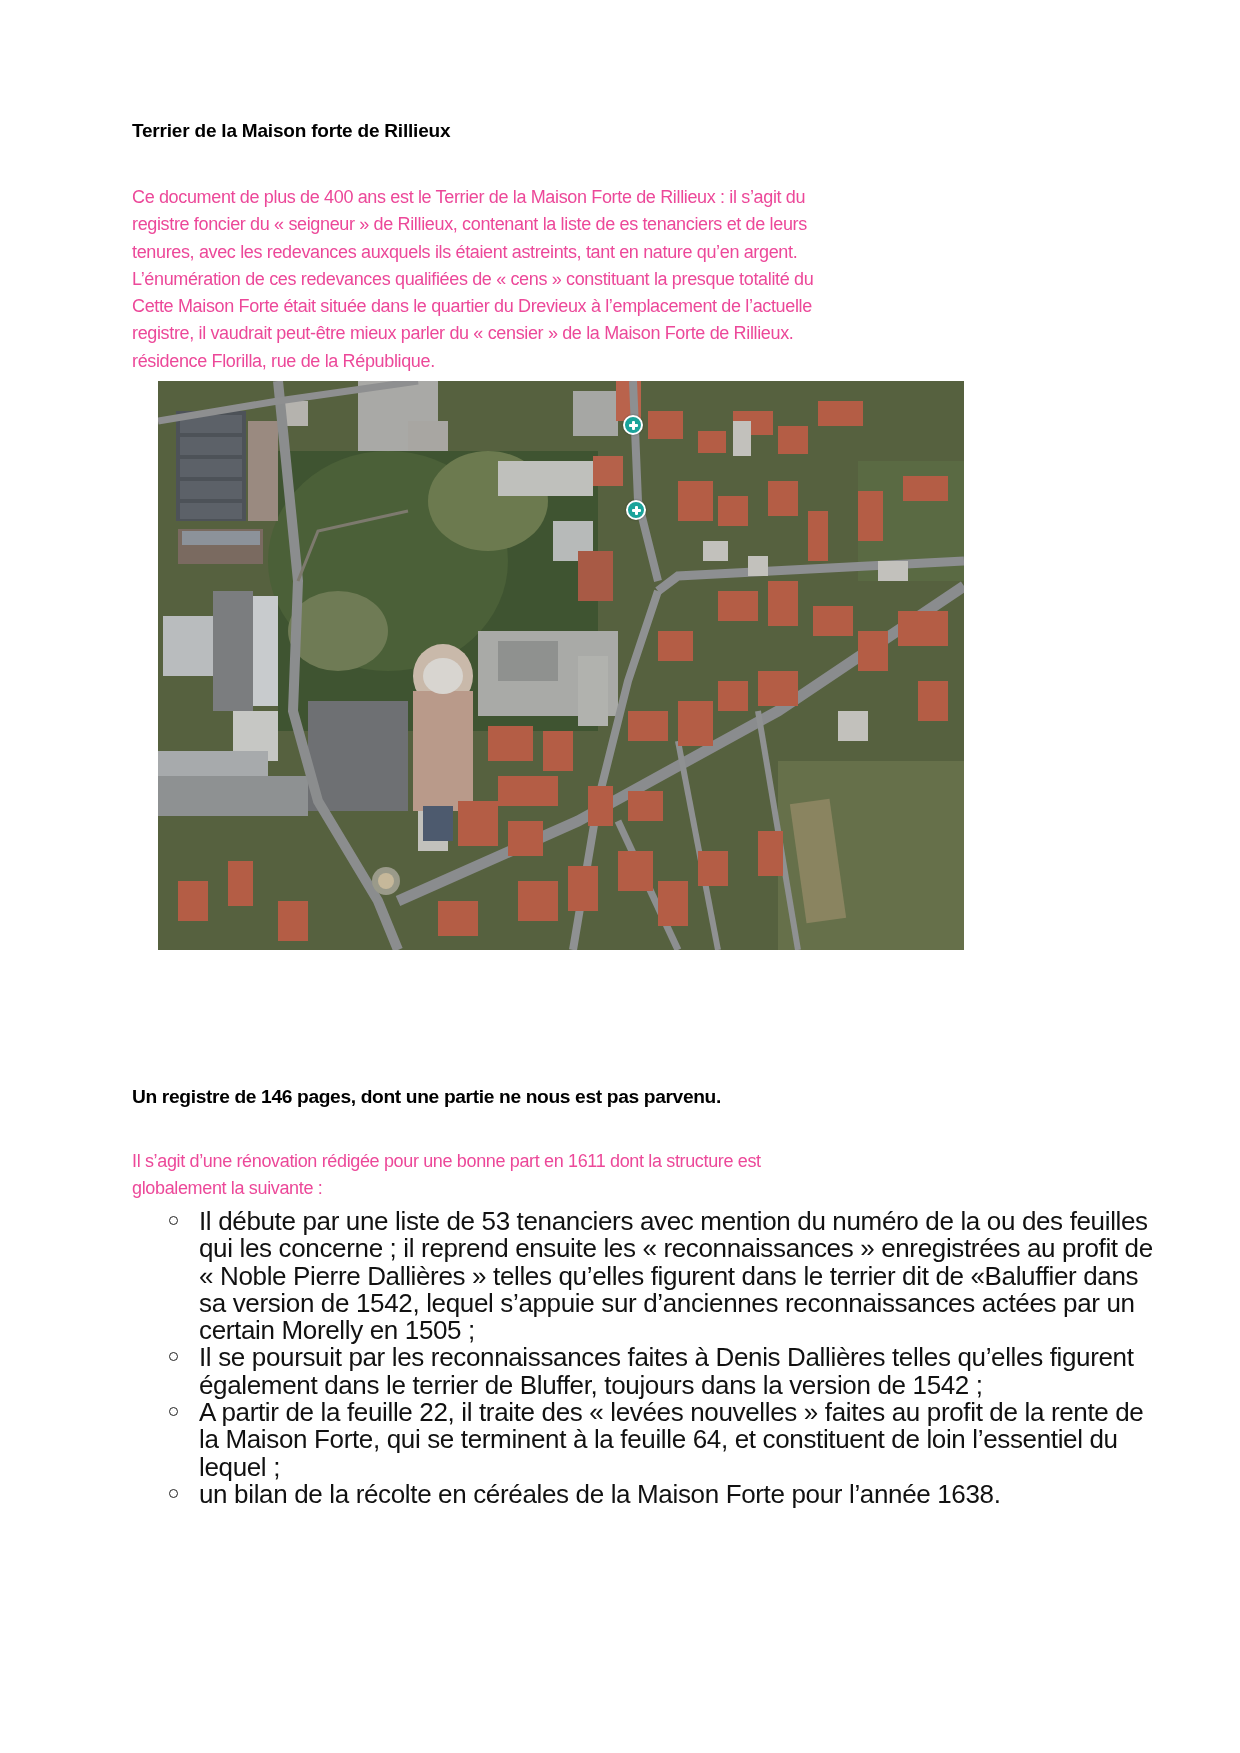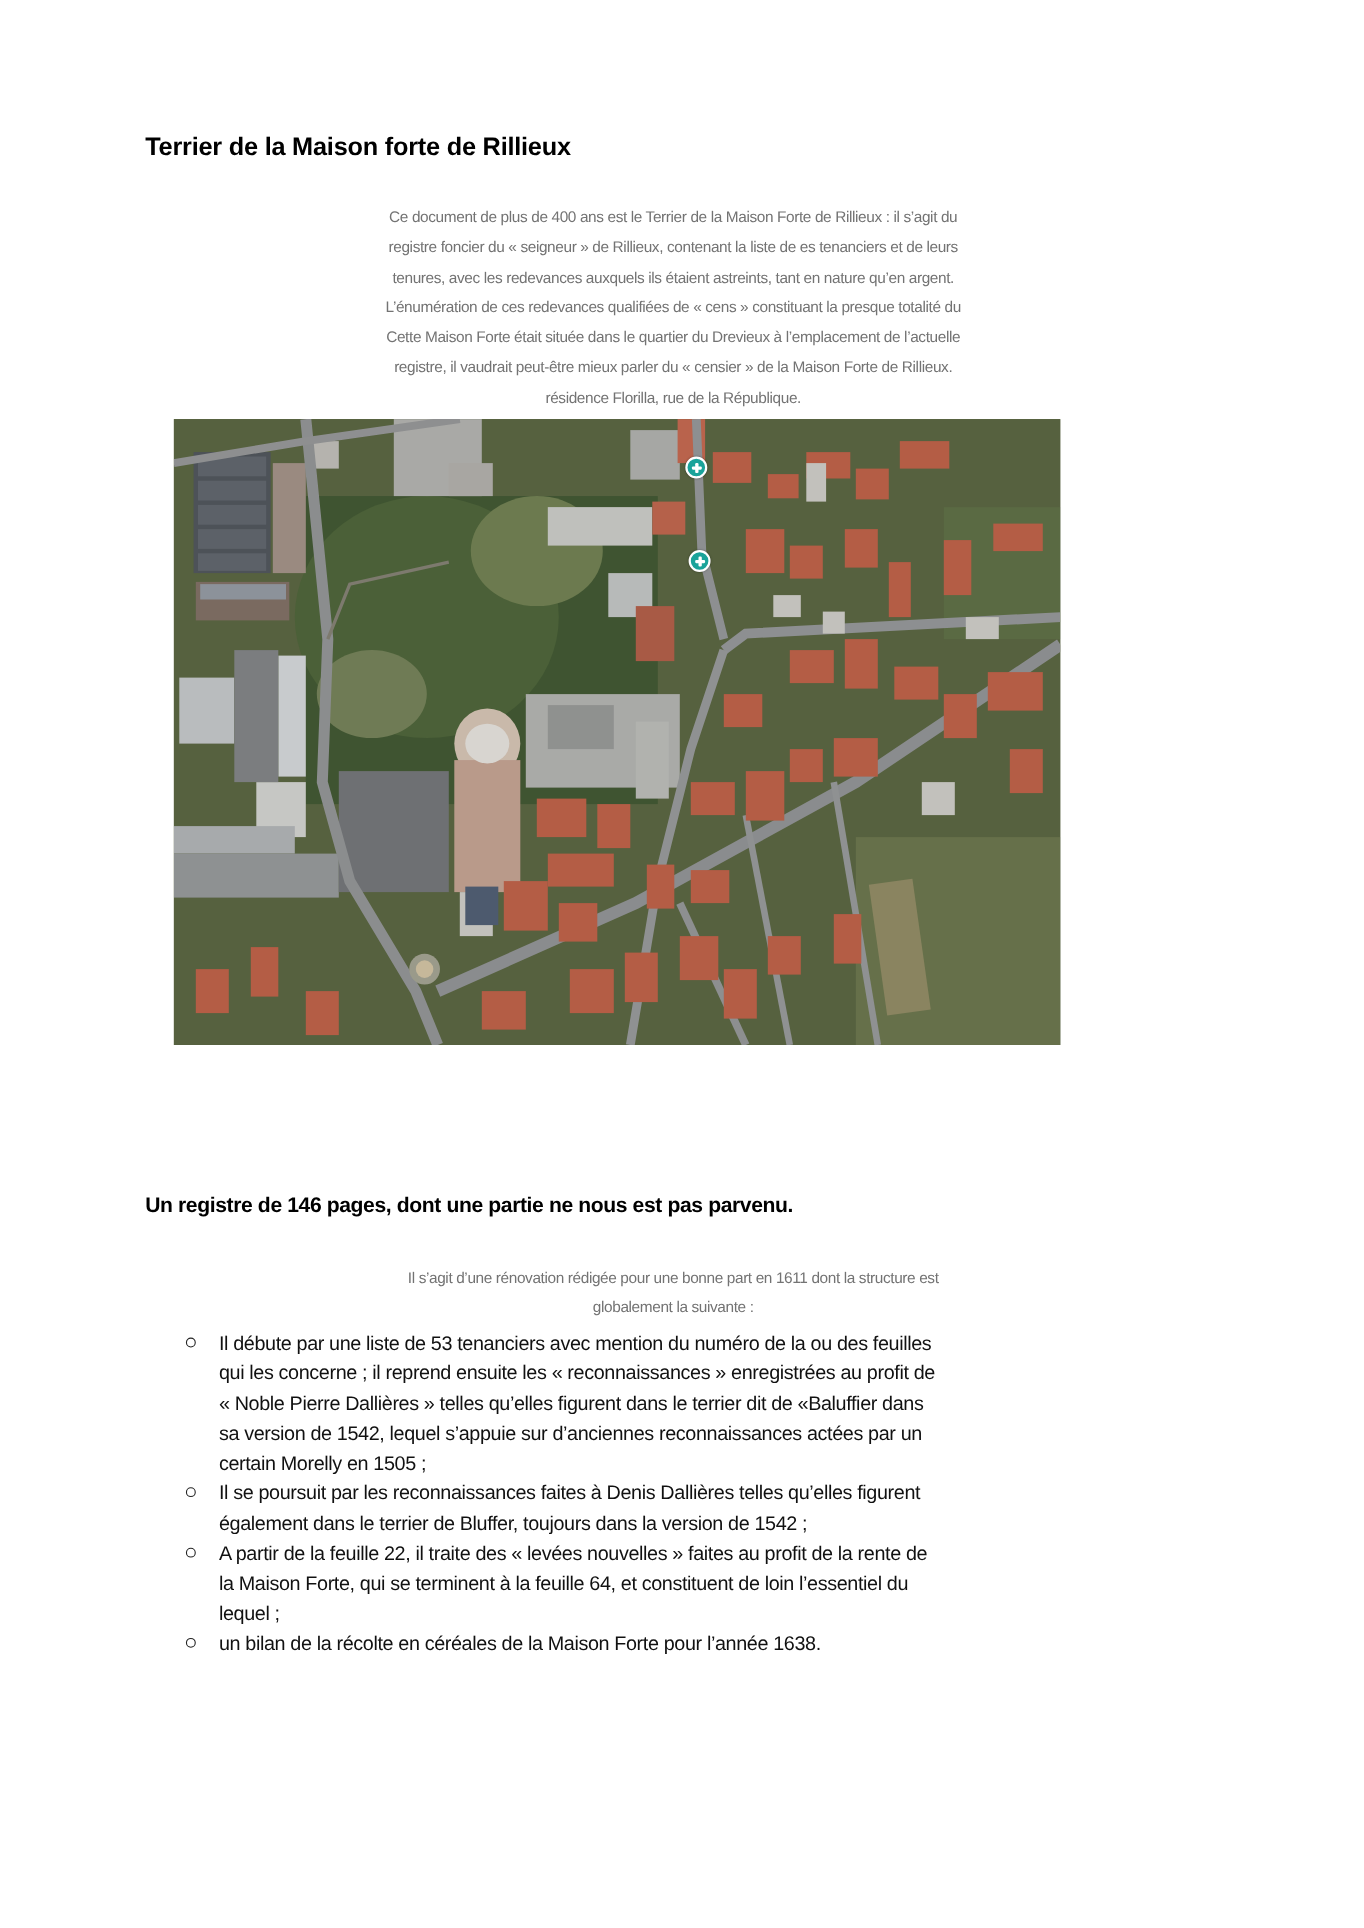--- a/index.html
+++ b/index.html
@@ -18,35 +18,34 @@
     .page {
       position: absolute;
       left: 0; top: 0;
       width: 1240px; height: 1753px;
     }
     .title {
       position: absolute;
       left: 132px;
       top: 120px;
       margin: 0;
-      font-size: 23px;
+      font-size: 19px;
       font-weight: bold;
       letter-spacing: -0.2px;
       color: #000;
     }
     .para {
       position: absolute;
       left: 132px;
       width: 960px;
       margin: 0;
-      font-size: 14px;
+      font-size: 18px;
       line-height: 27.3px;
       letter-spacing: -0.35px;
-      color: #737373;
-      text-align: center;
+      color: #ec4899;
     }
     .para .line { display: block; white-space: nowrap; }
     .intro { top: 184px; }
     .subheading {
       position: absolute;
       left: 132px;
       top: 1086px;
       margin: 0;
       font-size: 19.2px;
       font-weight: bold;
@@ -60,21 +59,21 @@
       left: 132px;
       top: 1208px;
       margin: 0;
       padding: 0;
       list-style: none;
       width: 980px;
     }
     .bullet-item {
       position: relative;
       padding-left: 67px;
-      font-size: 18px;
+      font-size: 26px;
       line-height: 27.3px;
       letter-spacing: -0.35px;
       color: #111;
     }
     .bullet-item .line { display: block; white-space: nowrap; }
     .bullet-marker {
       position: absolute;
       left: 37px;
       top: 8px;
       width: 9px;

